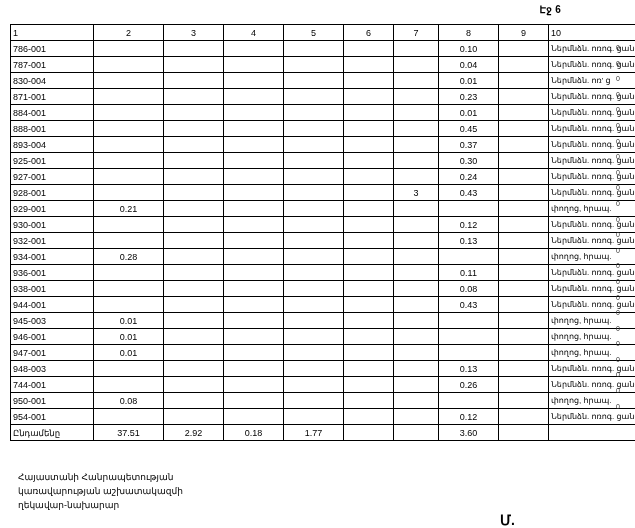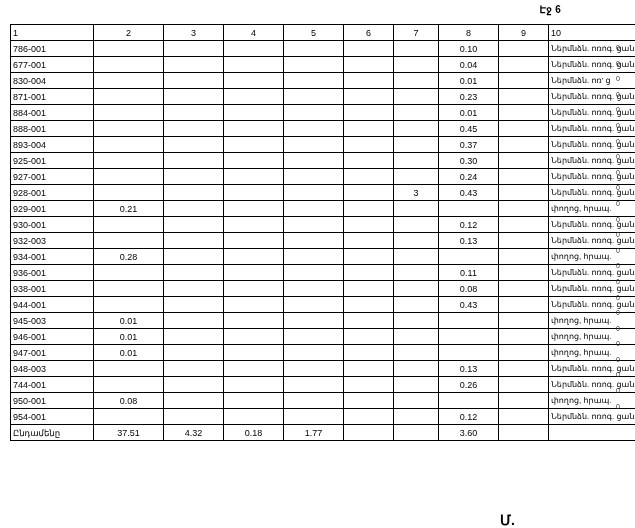--- a/index.html
+++ b/index.html
@@ -123,21 +123,21 @@
           <td class="c3 num"></td>
           <td class="c4 num"></td>
           <td class="c5 num"></td>
           <td class="c6 num"></td>
           <td class="c7 num"></td>
           <td class="c8 num">0.10</td>
           <td class="c9 num"></td>
           <td class="c10 desc">Ներմնձն. ոռոգ. ցանց</td>
         </tr>
         <tr>
-          <td class="c1">677-001</td>
+          <td class="c1">787-001</td>
           <td class="c2 num"></td>
           <td class="c3 num"></td>
           <td class="c4 num"></td>
           <td class="c5 num"></td>
           <td class="c6 num"></td>
           <td class="c7 num"></td>
           <td class="c8 num">0.04</td>
           <td class="c9 num"></td>
           <td class="c10 desc">Ներմնձն. ոռոգ. ցանց</td>
         </tr>
@@ -255,21 +255,21 @@
           <td class="c3 num"></td>
           <td class="c4 num"></td>
           <td class="c5 num"></td>
           <td class="c6 num"></td>
           <td class="c7 num"></td>
           <td class="c8 num">0.12</td>
           <td class="c9 num"></td>
           <td class="c10 desc">Ներմնձն. ոռոգ. ցանց</td>
         </tr>
         <tr>
-          <td class="c1">932-003</td>
+          <td class="c1">932-001</td>
           <td class="c2 num"></td>
           <td class="c3 num"></td>
           <td class="c4 num"></td>
           <td class="c5 num"></td>
           <td class="c6 num"></td>
           <td class="c7 num"></td>
           <td class="c8 num">0.13</td>
           <td class="c9 num"></td>
           <td class="c10 desc">Ներմնձն. ոռոգ. ցանց</td>
         </tr>
@@ -401,21 +401,21 @@
           <td class="c5 num"></td>
           <td class="c6 num"></td>
           <td class="c7 num"></td>
           <td class="c8 num">0.12</td>
           <td class="c9 num"></td>
           <td class="c10 desc">Ներմնձն. ոռոգ. ցանց</td>
         </tr>
         <tr class="total-row">
           <td class="c1 total-label">Ընդամենը</td>
           <td class="c2 num">37.51</td>
-          <td class="c3 num">4.32</td>
+          <td class="c3 num">2.92</td>
           <td class="c4 num">0.18</td>
           <td class="c5 num">1.77</td>
           <td class="c6 num"></td>
           <td class="c7 num"></td>
           <td class="c8 num">3.60</td>
           <td class="c9 num"></td>
           <td class="c10 desc"></td>
         </tr>
       </tbody>
     </table>
@@ -441,16 +441,21 @@
     <div>0</div>
     <div>0</div>
     <div>0</div>
     <div>0</div>
     <div>0</div>
     <div>0</div>
     <div>0</div>
     <div>0</div>
   </div>
 
+  <div class="footer">
+    <div>Հայաստանի Հանրապետության</div>
+    <div>կառավարության աշխատակազմի</div>
+    <div>ղեկավար-նախարար</div>
+  </div>
 
   <div class="signature">Մ. Թոփուզյան</div>
 
 </div>
 
 </body></html>

